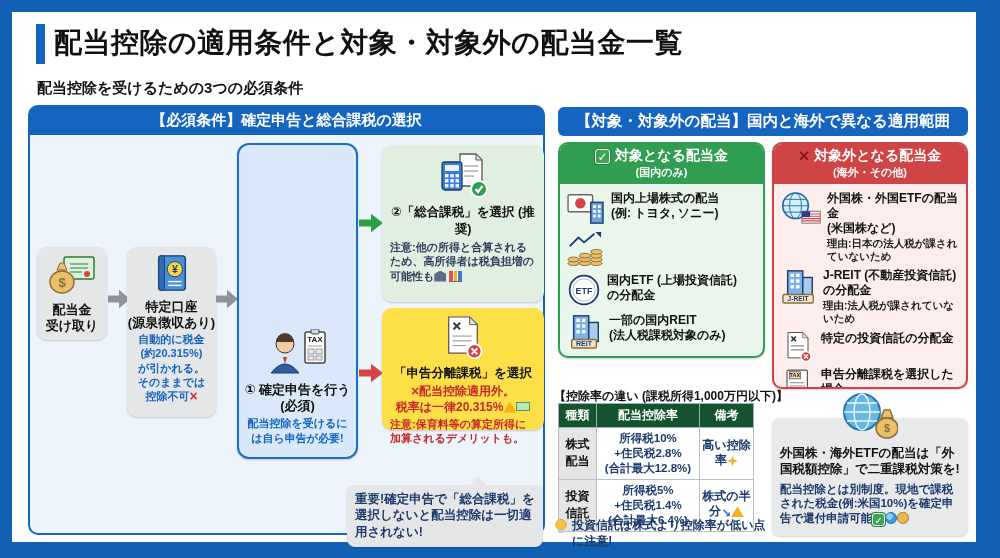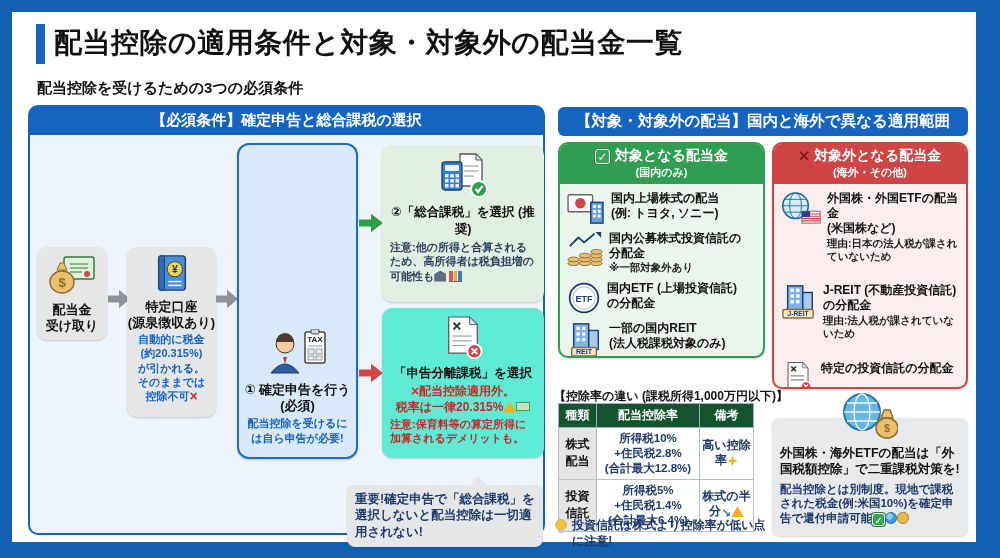--- a/index.html
+++ b/index.html
@@ -32,21 +32,21 @@
            border:2px solid #1a6fc4; border-radius:12px; justify-content:flex-end;
            padding-bottom:12px; gap:3px; }
   .flow-arr { position:absolute; width:22px; height:20px; background:#8e949a;
               clip-path:polygon(0 32%,50% 32%,50% 4%,100% 50%,50% 96%,50% 68%,0 68%); }
   .arr1 { left:78px; top:182px; }
   .arr2 { left:186px; top:182px; }
   .arr-green { left:329px; top:106px; width:24px; background:#2f9e44; }
   .arr-red { left:329px; top:256px; width:24px; background:#d64545; }
   .branch { left:352px; width:162px; padding:7px 8px; gap:2px; }
   .branch-good { top:38px; height:157px; background:#e1efe1; }
-  .branch-bad { top:201px; height:150px; background:#5eead4; }
+  .branch-bad { top:201px; height:122px; background:#fde047; }
   .br-title { font-size:12.5px; font-weight:800; color:#111; }
   .br-benefit { font-size:12px; font-weight:800; color:#1e7d32; line-height:1.3; text-align:left; }
   .br-caution-g { font-size:11px; font-weight:800; color:#2c3e5d; line-height:1.3; text-align:left; }
   .br-result { font-size:12px; font-weight:800; color:#c62828; line-height:1.3;text-align:center; }
   .br-caution-r { font-size:11px; font-weight:800; color:#c62828; line-height:1.3; text-align:left; }
   .speech { left:317px; top:358px; width:196px; height:62px; background:#e4e6e8; border-radius:8px;
             padding:6px 8px; font-size:12.5px; font-weight:800; color:#1c3a6b; line-height:1.3;
             box-shadow:0 1px 2px rgba(0,0,0,.18);margin-top:20px; }
   .speech::before { content:""; position:absolute; top:-9px; left:122px;
             border-left:9px solid transparent; border-right:9px solid transparent;
@@ -283,25 +283,20 @@
               <ellipse cx="20" cy="34" rx="6" ry="2.5"></ellipse>
                 <ellipse cx="20" cy="30" rx="6" ry="2.5"></ellipse>
                 <ellipse cx="20" cy="26" rx="6" ry="2.5"></ellipse>
               <ellipse cx="32" cy="34" rx="6" ry="2.5"></ellipse>
                 <ellipse cx="32" cy="30" rx="6" ry="2.5"></ellipse>
                 <ellipse cx="32" cy="26" rx="6" ry="2.5"></ellipse>
                 <ellipse cx="32" cy="22" rx="6" ry="2.5"></ellipse>
             </g>
           </svg>
         </span>
-        <div>
-          <div class="item-text pre">国内公募株式投資信託の
-分配金</div>
-          <div class="item-note">※一部対象外あり</div>
-        </div>
       </div>
       <div class="item">
         <span class="ic">
           <svg width="34" height="34" viewBox="0 0 38 38">
             <circle cx="19" cy="19" r="16" fill="#fff" stroke="#1c3d6e" stroke-width="2"></circle>
             <circle cx="19" cy="19" r="12.5" fill="none" stroke="#9fb6cc" stroke-width="1"></circle>
             <text x="19" y="23" font-size="10" font-weight="bold" fill="#1c3d6e" text-anchor="middle">ETF</text>
           </svg>
         </span>
         <div>
@@ -335,21 +330,21 @@
   </section>
 
   <section class="col col-red">
     <div class="col-head">
       <div class="l1">
           <span class="mi mi-cross hdr-cross">×</span>
           <span>対象外となる配当金</span>
         </div>
       <div class="l2">(海外・その他)</div>
     </div>
-    <div class="col-body" style="gap:20px;">
+    <div class="col-body" style="gap:5px;">
       <div class="item">
         <span class="ic">
           <svg width="42" height="35" viewBox="0 0 46 38">
             <circle cx="17" cy="16" r="14" fill="#d6edf9" stroke="#1c6ea0" stroke-width="1.8"></circle>
             <ellipse cx="17" cy="16" rx="6.5" ry="14" fill="none" stroke="#1c6ea0"></ellipse>
             <path d="M3 16 h28 M5 9 h24 M5 23 h24" stroke="#1c6ea0" fill="none"></path>
             <rect x="24" y="22" width="20" height="13" fill="#fff" stroke="#666"></rect>
             <path d="M24 25 h20 M24 27.5 h20 M24 30 h20 M24 32.5 h20" stroke="#d64545" stroke-width="1.3"></path>
             <rect x="24" y="22" width="9" height="6.5" fill="#2b3a8f"></rect>
           </svg>

